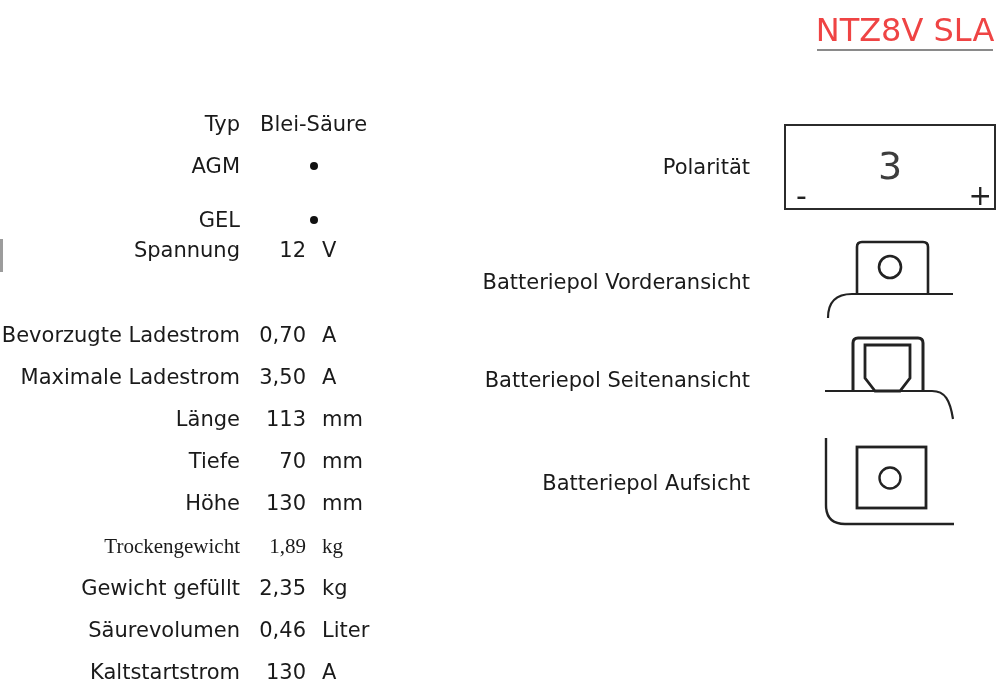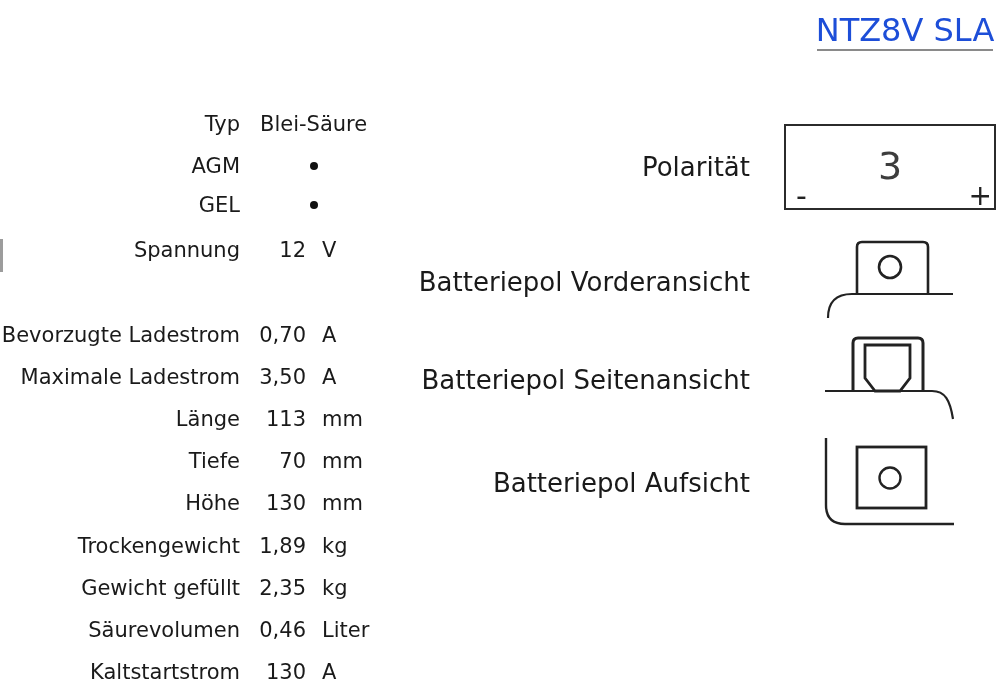--- a/index.html
+++ b/index.html
@@ -3,39 +3,39 @@
 <meta charset="utf-8">
 <style>
   html,body{margin:0;padding:0;}
   body{
     width:1000px;height:696px;position:relative;background:#ffffff;
     font-family:"DejaVu Sans",sans-serif;color:#1a1a1a;overflow:hidden;
   }
   
   .title{
     position:absolute;top:11px;left:810px;width:190px;text-align:center;
-    font-size:32px;line-height:38px;color:#1d4ed8;
+    font-size:32px;line-height:38px;color:#ef4444;
   }
   .title-underline{
     position:absolute;top:49px;left:817px;width:176px;height:2px;background:#8a8a8a;
   }
   
   .edge-sliver{position:absolute;left:0;top:239px;width:3px;height:33px;background:#9c9c9c;}
   
   .spec-table{position:absolute;left:0;top:103px;width:430px;height:594px;}
   .spec-row{position:absolute;left:0;width:430px;height:42px;line-height:42px;font-size:21px;}
   .spec-label{position:absolute;left:0;top:0;width:240px;text-align:right;white-space:nowrap;}
   .spec-value{position:absolute;left:240px;top:0;width:66px;text-align:right;white-space:nowrap;}
   .spec-unit{position:absolute;left:322px;top:0;white-space:nowrap;}
   .spec-merged{position:absolute;left:260px;top:0;white-space:nowrap;}
   .spec-dot{position:absolute;left:310px;top:17px;width:8px;height:8px;border-radius:50%;background:#111;}
   
   .right-label{
     position:absolute;left:400px;width:350px;text-align:right;
-    font-size:26px;line-height:26px;white-space:nowrap;
+    font-size:21px;line-height:26px;white-space:nowrap;
   }
   .lbl-polarity{top:154px;}
   .lbl-front{top:269px;}
   .lbl-side{top:367px;}
   .lbl-top{top:470px;}
   
   .polarity-box{
     position:absolute;left:784px;top:124px;width:212px;height:86px;
     border:2px solid #2b2b2b;box-sizing:border-box;
   }
@@ -62,21 +62,21 @@
 
 <div class="spec-table">
     <div class="spec-row" style="top: 0px; padding-left: 44px;">
       <span class="spec-label">Typ</span>
       <span class="spec-merged">Blei-Säure</span>
     </div>
     <div class="spec-row" style="top: 42.15px;">
       <span class="spec-label">AGM</span>
       <span class="spec-dot"></span>
     </div>
-    <div class="spec-row" style="top: 81px; padding-left: 15px;">
+    <div class="spec-row" style="top: 96px; padding-left: 15px;">
       <span class="spec-label">GEL</span>
       <span class="spec-dot"></span>
     </div>
     <div class="spec-row" style="top: 126.45px;">
       <span class="spec-label">Spannung</span>
       <span class="spec-value">12</span>
       <span class="spec-unit">V</span>
     </div>
     <div class="spec-row" style="top: 210.75px;">
       <span class="spec-label">Bevorzugte Ladestrom</span>
@@ -96,21 +96,21 @@
     <div class="spec-row" style="top: 337.2px;">
       <span class="spec-label">Tiefe</span>
       <span class="spec-value">70</span>
       <span class="spec-unit">mm</span>
     </div>
     <div class="spec-row" style="top: 379.35px;">
       <span class="spec-label">Höhe</span>
       <span class="spec-value">130</span>
       <span class="spec-unit">mm</span>
     </div>
-    <div class="spec-row" style="top: 421.5px;">
+    <div class="spec-row" style="top: 421.5px; font-family: Liberation Serif, serif;">
       <span class="spec-label">Trockengewicht</span>
       <span class="spec-value">1,89</span>
       <span class="spec-unit">kg</span>
     </div>
     <div class="spec-row" style="top: 463.65px;">
       <span class="spec-label">Gewicht gefüllt</span>
       <span class="spec-value">2,35</span>
       <span class="spec-unit">kg</span>
     </div>
     <div class="spec-row" style="top: 505.8px;">

